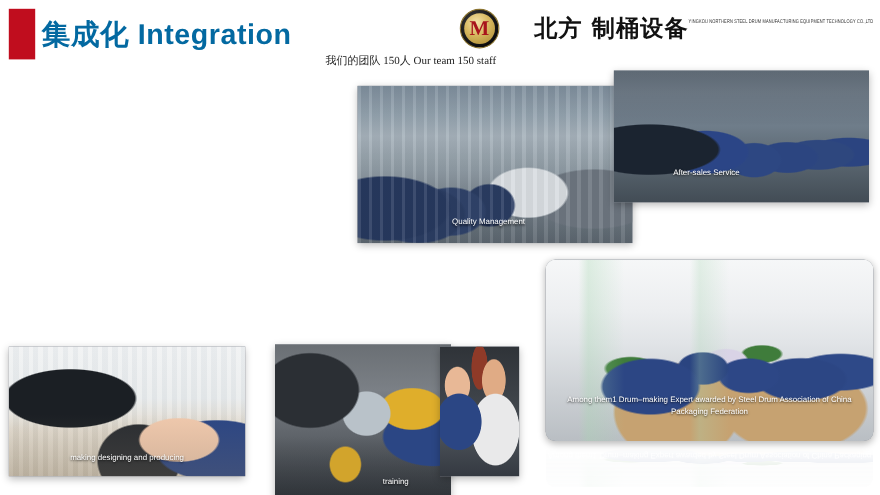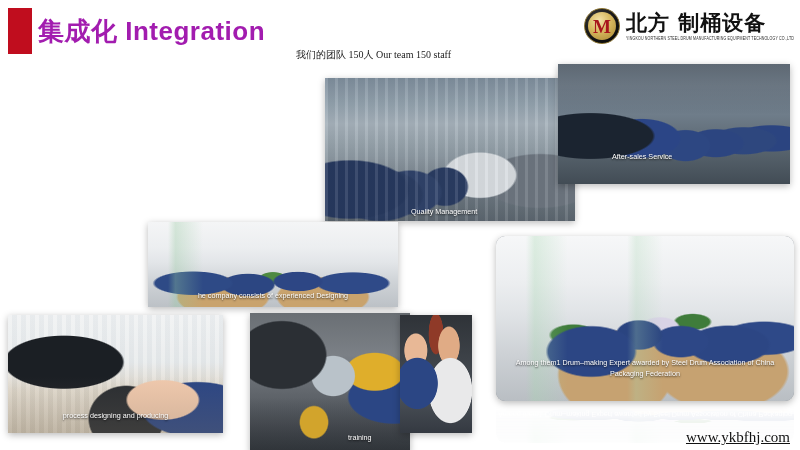--- a/index.html
+++ b/index.html
@@ -12,21 +12,21 @@
   .slide { position: relative; width: 800px; height: 450px; background: #fff; overflow: hidden; }
 
   
   .title-bar {
     position: absolute; left: 8px; top: 8px;
     width: 24px; height: 46px;
     background: #c00d1e;
   }
   .title-text {
     position: absolute; left: 38px; top: 14px;
-    font-size: 26px; font-weight: bold; color: #a21caf;
+    font-size: 26px; font-weight: bold; color: #0369a1;
     letter-spacing: 0.5px; white-space: nowrap;
     font-family: "Liberation Sans", sans-serif;
   }
   .subtitle {
     position: absolute; left: 296px; top: 48px;
     font-size: 10px; color: #1a1a1a; white-space: nowrap;
     font-family: "Liberation Serif", serif;
   }
 
   
@@ -40,21 +40,21 @@
   }
   .logo-mark::before {
     content: ""; position: absolute; inset: 3px; border-radius: 50%;
     background: radial-gradient(circle at 40% 30%, #f3e2a8 0%, #d6b75e 45%, #a8862f 100%);
   }
   .logo-m {
     position: relative; z-index: 2;
     font-size: 19px; font-weight: bold; color: #a8151c;
     font-family: "Liberation Serif", serif; line-height: 1;
   }
-  .logo-right { display: flex; flex-direction: column; justify-content: center; }
+  .logo-right { display: flex; flex-direction: row; justify-content: center; margin-left: 26px; }
   .logo-cn {
     font-size: 21px; font-weight: bold; color: #111;
     letter-spacing: 1px; line-height: 1.05; white-space: nowrap;
     font-family: "DejaVu Sans", sans-serif;
   }
   .logo-en {
     font-size: 3.6px; color: #2b2b2b; letter-spacing: 0.15px;
     white-space: nowrap; margin-top: 2px; transform: scaleY(1.35); transform-origin: left top;
   }
 
@@ -243,51 +243,46 @@
     </div>
     <div class="logo-right">
       <div class="logo-cn">北方 制桶设备</div>
       <div class="logo-en">YINGKOU NORTHERN STEEL DRUM MANUFACTURING EQUIPMENT TECHNOLOGY CO.,LTD</div>
     </div>
   </div>
 
 
   <div class="photo soft" style="left:325px; top:78px; width:250px; height:143px;">
     <div class="scene-factory-line"></div>
-    <div class="caption left" style="bottom:4px; padding-left:86px;">Quality Management</div>
+    <div class="caption left" style="bottom:14px; padding-left:86px;">Quality Management</div>
   </div>
 
   <div class="photo soft" style="left:558px; top:64px; width:232px; height:120px;">
     <div class="scene-aftersales"></div>
     <div class="caption left" style="bottom:22px; padding-left:54px;">After-sales Service</div>
   </div>
 
-  <div class="photo soft" style="left:148px; top:222px; width:250px; height:85px;">
-    <div class="scene-design-office"></div>
-    <div class="caption" style="bottom:6px;">he company consists of experienced Designing</div>
-  </div>
 
   <div class="photo soft" style="left:8px; top:315px; width:215px; height:118px;">
     <div class="scene-cad"></div>
-    <div class="caption" style="bottom:12px;">process designing and producing</div>
+    <div class="caption" style="bottom:12px;">making designing and producing</div>
   </div>
 
   <div class="photo soft" style="left:250px; top:313px; width:160px; height:140px;">
     <div class="scene-training"></div>
     <div class="caption left" style="bottom:10px; padding-left:98px;">training</div>
   </div>
 
   <div class="photo soft" style="left:400px; top:315px; width:72px; height:118px;">
     <div class="scene-handshake"></div>
   </div>
 
   <div class="photo rounded soft" style="left:496px; top:236px; width:298px; height:165px;">
     <div class="scene-openoffice"></div>
     <div class="caption" style="bottom:22px;">Among them1 Drum–making Expert awarded by Steel Drum Association of China Packaging Federation</div>
   </div>
   <div class="reflection" style="left:496px; top:401px; width:298px; height:42px;">
     <div class="scene-openoffice"></div>
     <div class="reflect-text">Among them1 Drum–making Expert awarded by Steel Drum Association of China Packaging Federation</div>
   </div>
 
-  <div class="website">www.ykbfhj.com</div>
 
 </div>
 
 </body></html>

